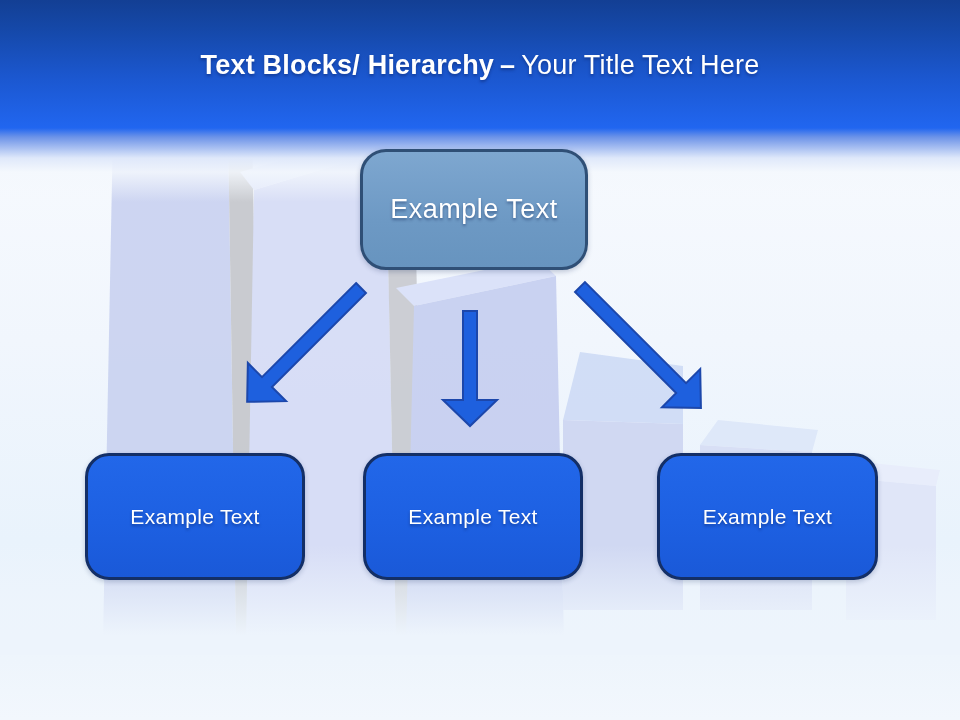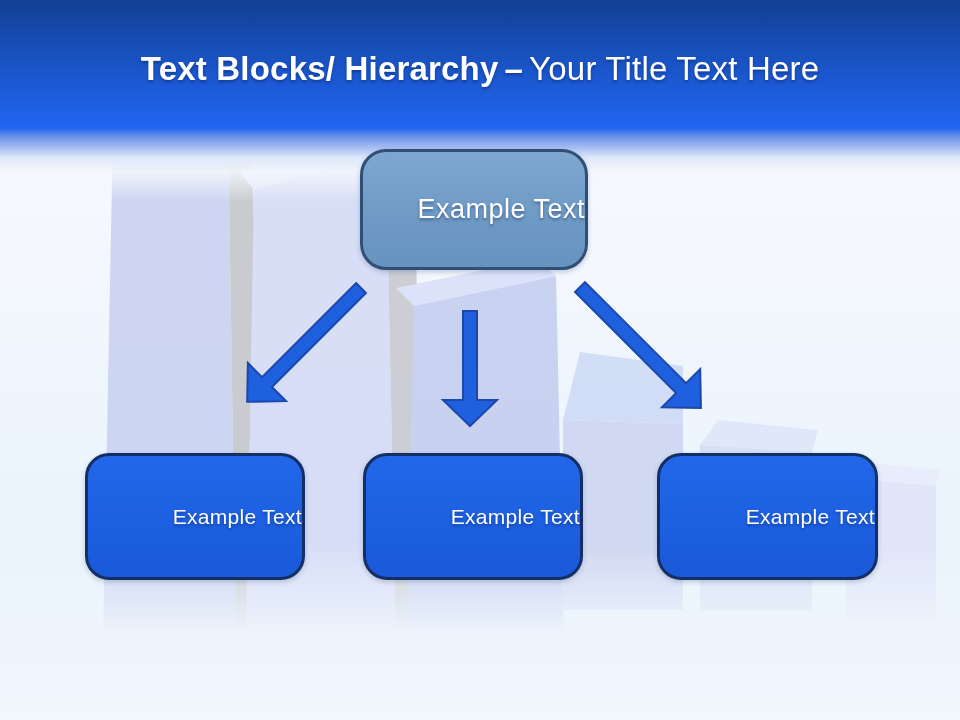--- a/index.html
+++ b/index.html
@@ -45,21 +45,21 @@
     z-index: 2;
   }
 
   .title {
     margin: 0;
     position: absolute;
     left: 0; top: 50px;
     width: 960px;
     text-align: center;
     color: #ffffff;
-    font-size: 33px;
+    font-size: 27px;
     font-weight: 400;
     letter-spacing: 0.2px;
     text-shadow: 0 2px 3px rgba(8, 28, 90, 0.45);
     white-space: nowrap;
   }
   .t-bold { font-weight: 700; }
   .t-sep  { font-weight: 700; margin: 0 6px; }
 
   
   .arrows {
@@ -69,21 +69,21 @@
     z-index: 3;
     pointer-events: none;
   }
 
   
   .box {
     position: absolute;
     box-sizing: border-box;
     display: flex;
     align-items: center;
-    justify-content: flex-end;
+    justify-content: center;
     color: #ffffff;
     z-index: 6;
     text-shadow: 0 2px 3px rgba(0, 20, 70, 0.4);
     cursor: default;
   }
   .root {
     left: 360px; top: 149px;
     width: 228px; height: 121px;
     border: 3px solid #2f4f76;
     border-radius: 26px;

